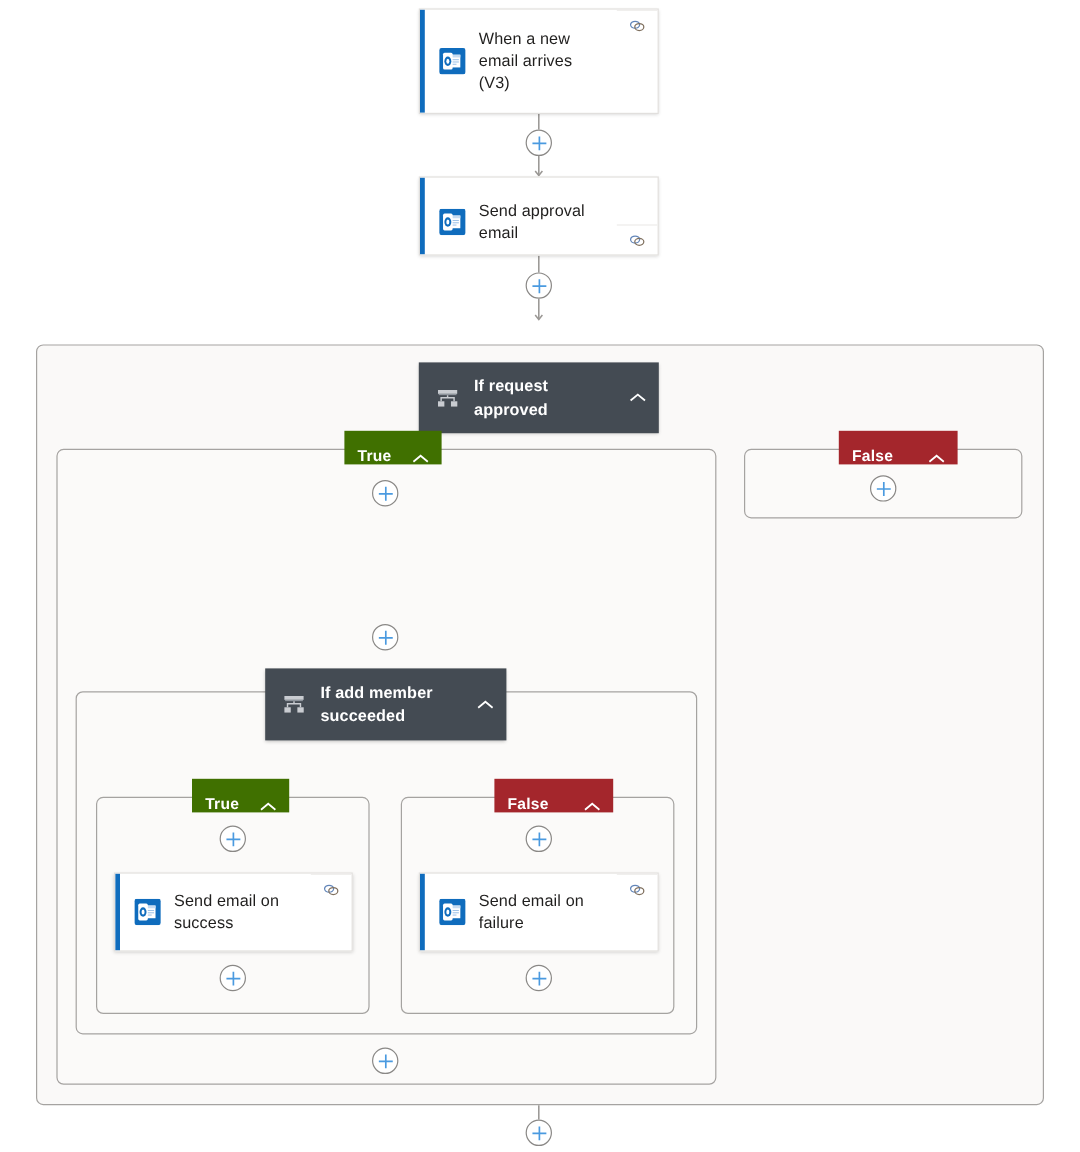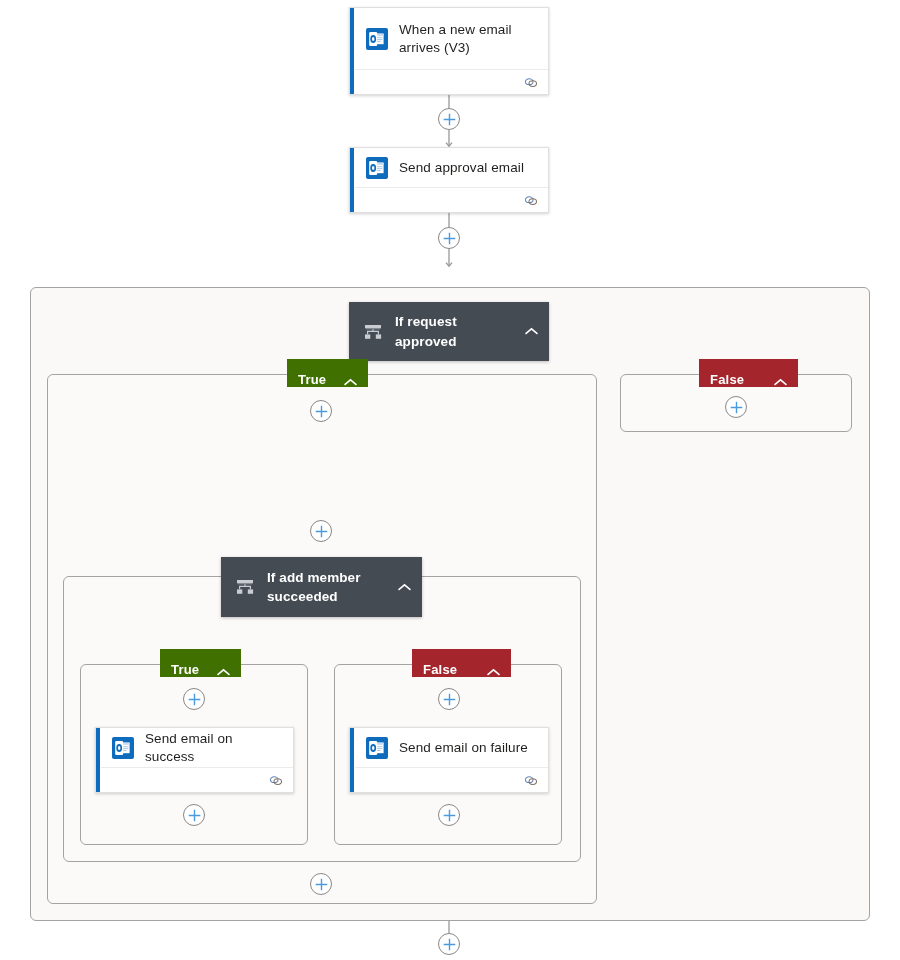--- a/index.html
+++ b/index.html
@@ -23,21 +23,21 @@
   }
   .scope.branchbox{background:#fbfaf9;}
 
   
   .card{
     position:absolute;
     background:#ffffff;
     border:1px solid #e1dfdd;
     box-sizing:border-box;
     box-shadow:0 1px 3px rgba(0,0,0,.18);
-    display:flex;flex-direction:column;
+    display:flex;
     overflow:hidden;
   }
   .card .accent{
     position:absolute;left:0;top:0;bottom:0;width:4px;
   }
   .card.outlook .accent{background:#0f6cbd;}
   .card.mailchimp .accent{background:#2490c8;}
   .card-head{
     display:flex;align-items:center;
     padding:9px 10px 9px 16px;
@@ -182,21 +182,21 @@
       <div class="card-title">When a new email arrives (V3)</div>
     </div>
     <div class="card-foot">
       <svg class="link-icon" viewBox="0 0 16 12">
         <ellipse cx="6" cy="5" rx="4.3" ry="3.3" fill="none" stroke="#5a7fb5" stroke-width="1.2"></ellipse>
         <ellipse cx="10" cy="7.2" rx="4.3" ry="3.3" fill="none" stroke="#7a6a58" stroke-width="1.2"></ellipse>
       </svg>
     </div>
   </div>
 
-  <div class="card outlook" style="left:349px;top:147px;width:200px;height:66px;">
+  <div class="card outlook" style="left:349px;top:147px;width:200px;height:66px;align-items:flex-end;">
     <span class="accent"></span>
     <div class="card-head">
       <svg class="app-icon" viewBox="0 0 22 22">
         <rect width="22" height="22" fill="#0f6cbd"></rect>
         <rect x="9.2" y="5.6" width="8.4" height="10.6" fill="#ffffff"></rect>
         <rect x="9.2" y="5.6" width="8.4" height="2.3" fill="#c7dcf2"></rect>
         <g fill="#9fc3e8">
           <rect x="10.4" y="9.3" width="6" height="0.9"></rect>
           <rect x="10.4" y="11.2" width="6" height="0.9"></rect>
           <rect x="10.4" y="13.1" width="4" height="0.9"></rect>

